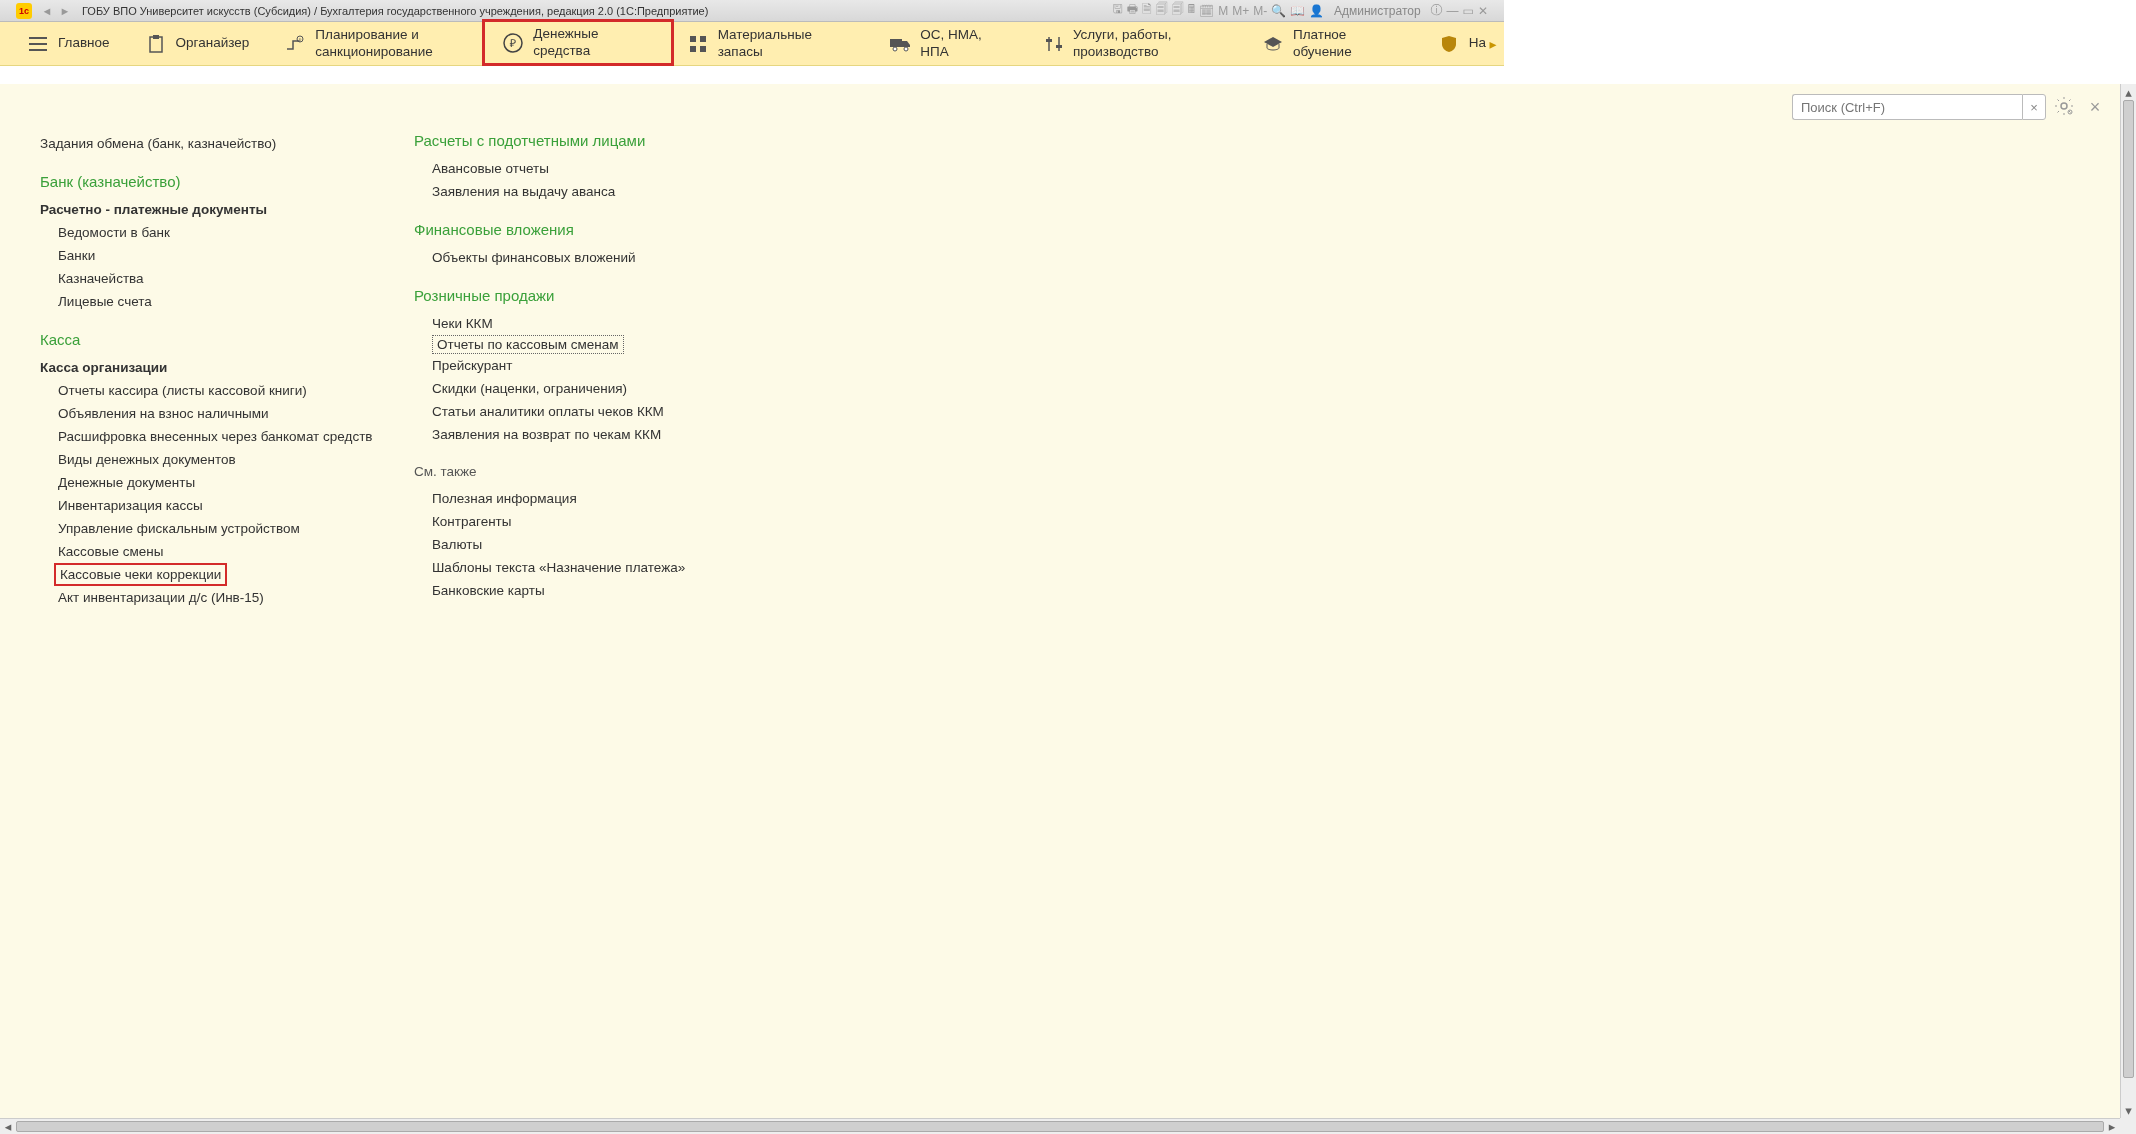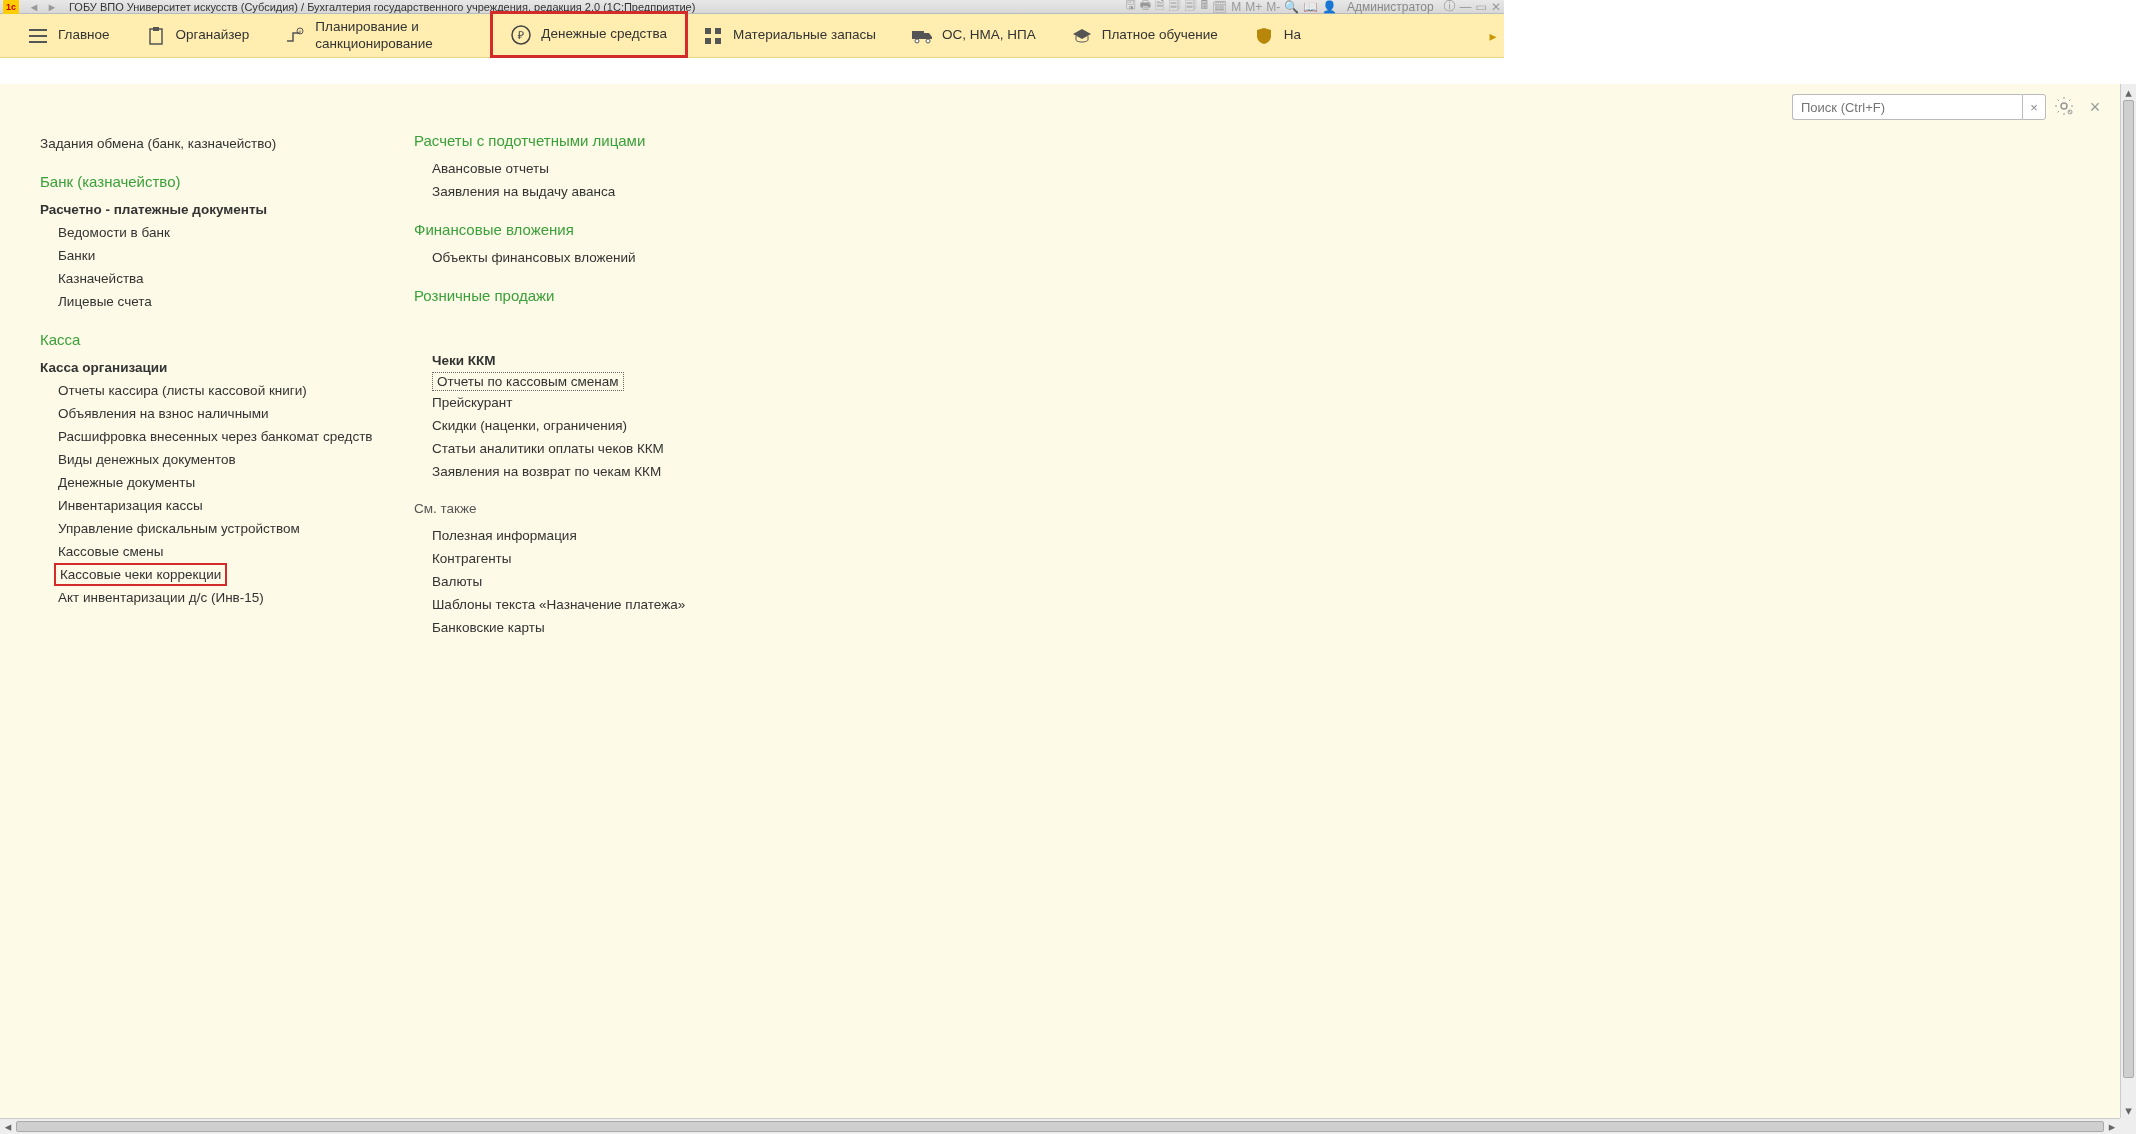--- a/index.html
+++ b/index.html
@@ -7,26 +7,26 @@
     font-family: Arial, sans-serif;
     font-size: 13px;
     background: #fff;
     overflow: hidden;
     width: 1504px;
     height: 798px;
   }
 
   
   .title-bar {
-    height: 14px;
+    height: 22px;
     background: linear-gradient(#e8e8e8, #d8d8d8);
     border-bottom: 1px solid #bbb;
     display: flex;
     align-items: center;
-    padding: 0 3px;
+    padding: 0 16px;
     font-size: 11px;
     color: #333;
   }
   .title-bar .logo {
     width: 16px; height: 16px;
     background: #ffcc00;
     border-radius: 3px;
     display: flex; align-items:center; justify-content:center;
     font-size: 9px; font-weight:bold; color:#c00;
     margin-right: 6px;
@@ -162,21 +162,21 @@
     font-size:15px;
     margin: 18px 0 8px 0;
     cursor:pointer;
   }
   .link-item {
     color:#333; font-size:13.5px;
     padding: 4px 0 4px 18px;
     cursor:pointer;
   }
   .link-item.bold { font-weight:bold; padding-left:0; }
-  .link-item.sub-bold { font-weight:bold;margin-top:37px; }
+  .link-item.sub-bold { font-weight:normal; }
   .link-item.boxed {
     display:inline-block;
     border:1px dotted #666;
     padding: 1px 4px;
     margin-left: 18px;
   }
   .link-item.hl-red {
     border:2px solid #d32a2a;
     display:inline-block;
     padding: 2px 4px 2px 4px;
@@ -274,20 +274,30 @@
           <rect x="0" y="3" width="12" height="8" fill="#555"></rect>
           <path d="M12 5h5l3 4v2h-8z" fill="#555"></path>
           <circle cx="5" cy="13" r="2" fill="#fff" stroke="#555"></circle>
           <circle cx="16" cy="13" r="2" fill="#fff" stroke="#555"></circle>
         </svg>
     </span>
     <span class="label">ОС, НМА, НПА</span>
   </div>
   <div class="section-item">
     <span class="icon">
+      <svg width="18" height="18">
+          <path d="M4 2v14M14 2v14" stroke="#555" stroke-width="1.5"></path>
+          <rect x="1" y="4" width="6" height="3" fill="#555"></rect>
+          <rect x="11" y="10" width="6" height="3" fill="#555"></rect>
+        </svg>
+    </span>
+    <span class="label">Услуги, работы, производство</span>
+  </div>
+  <div class="section-item">
+    <span class="icon">
       <svg width="20" height="16">
           <path d="M10 1 L19 6 L10 11 L1 6 Z" fill="#555"></path>
           <path d="M4 8v4c0 1 3 2 6 2s6-1 6-2V8" fill="none" stroke="#555"></path>
         </svg>
     </span>
     <span class="label">Платное обучение</span>
   </div>
   <div class="section-item">
     <span class="icon">
       <svg width="18" height="18">

